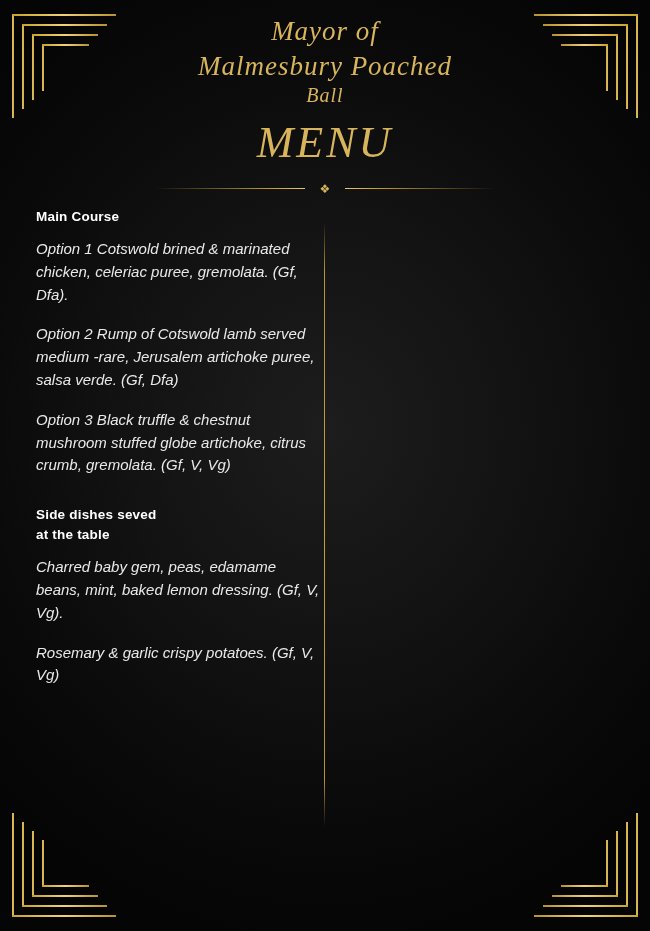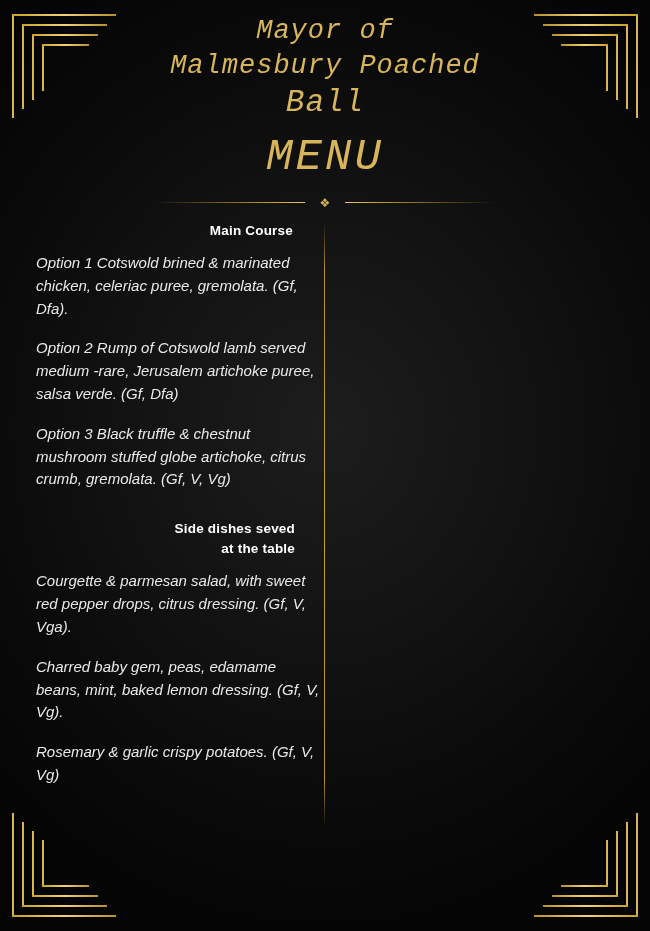--- a/index.html
+++ b/index.html
@@ -50,29 +50,29 @@
   .corner .h3 { left: 20px; top: 20px; width: 66px; height: 2px; }
   .corner .h4 { left: 30px; top: 30px; width: 47px; height: 2px; }
 
   
   .header {
     position: relative;
     padding-top: 14px;
     text-align: center;
   }
   .title-line {
-    font-family: Liberation Mono, monospace;
+    font-family: Liberation Serif, serif;
     font-style: italic;
     color: #d8b55a;
     letter-spacing: 1px;
     line-height: 1.28;
   }
   .title-1 { font-size: 27px; }
   .title-2 { font-size: 27px; }
-  .title-3 { font-size: 31px; }
+  .title-3 { font-size: 20px; }
   .title-4 {
     font-size: 44px;
     letter-spacing: 3px;
     margin-top: 6px;
   }
   .divider {
     margin: 10px auto 0;
     width: 340px;
     height: 16px;
     position: relative;
@@ -115,21 +115,21 @@
     top: 222px;
     width: 1px;
     height: 605px;
     background: linear-gradient(180deg, rgba(201,162,39,0) 0%, #b9932f 8%, #c9a227 50%, #b9932f 92%, rgba(201,162,39,0) 100%);
   }
 
   .section-head {
     color: #ffffff;
     font-weight: bold;
     font-size: 13.5px;
-    text-align: right;
+    text-align: left;
     margin: 0 0 14px 0;
     letter-spacing: .2px;
   }
   .section-head.left-head { padding-right: 28px; }
   .section-head.sub {
     margin-top: 28px;
     margin-bottom: 12px;
     line-height: 1.45;
     padding-right: 26px;
   }
@@ -216,21 +216,20 @@
   <div class="columns">
 
     <div class="col col-left">
       <div class="section-head left-head">Main Course</div>
       <div class="item">Option 1  Cotswold brined &amp; marinated chicken, celeriac puree, gremolata. (Gf, Dfa).</div>
       <div class="item">Option 2  Rump of Cotswold lamb served medium -rare, Jerusalem artichoke puree, salsa verde. (Gf, Dfa)</div>
       <div class="item">Option 3  Black truffle &amp; chestnut mushroom stuffed globe artichoke, citrus crumb, gremolata. (Gf, V, Vg)</div>
 
       <div class="section-head sub" style="white-space: pre-line;">Side dishes seved
 at the table</div>
-      <div class="item">Courgette &amp; parmesan salad, with sweet red pepper drops, citrus dressing. (Gf, V, Vga).</div>
       <div class="item">Charred baby gem, peas, edamame beans, mint, baked lemon dressing. (Gf, V, Vg).</div>
       <div class="item">Rosemary &amp; garlic crispy potatoes. (Gf, V, Vg)</div>
     </div>
 
   </div>
 
 
 </div>
 
 </body></html>

